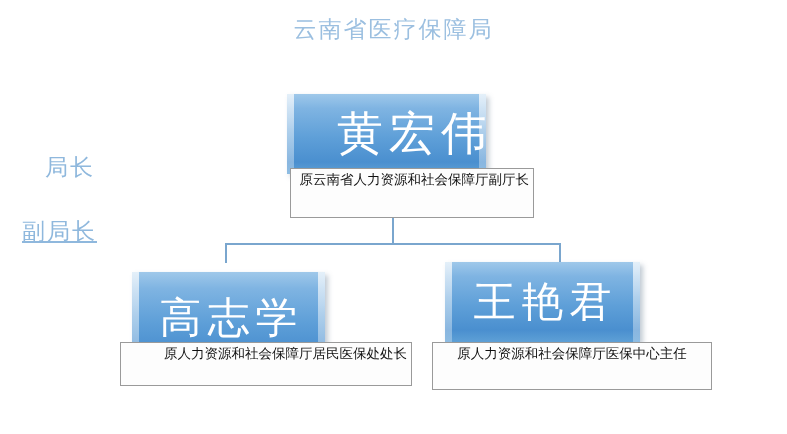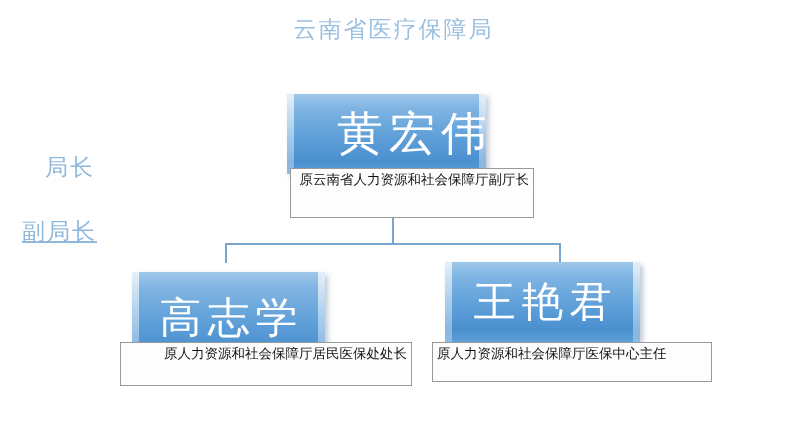--- a/index.html
+++ b/index.html
@@ -100,21 +100,21 @@
     font-family:"Liberation Sans", sans-serif;
     font-size:13.5px;
     line-height:18px;
     color:#111111;
     text-align:right;
     padding:2px 4px 0 4px;
     z-index:5;
   }
   .cap-top{left:290px;top:168px;width:244px;height:50px;}
   .cap-left{left:120px;top:342px;width:292px;height:44px;}
-  .cap-right{left:432px;top:342px;width:280px;height:40px;text-align:left;}
+  .cap-right{left:432px;top:342px;width:280px;height:48px;text-align:center;}
 </style>
 </head>
 <body>
 
 <div id="stage">
 
   <div class="chart-title">云南省医疗保障局</div>
 
   <div class="role-label role-director">局长</div>
 

